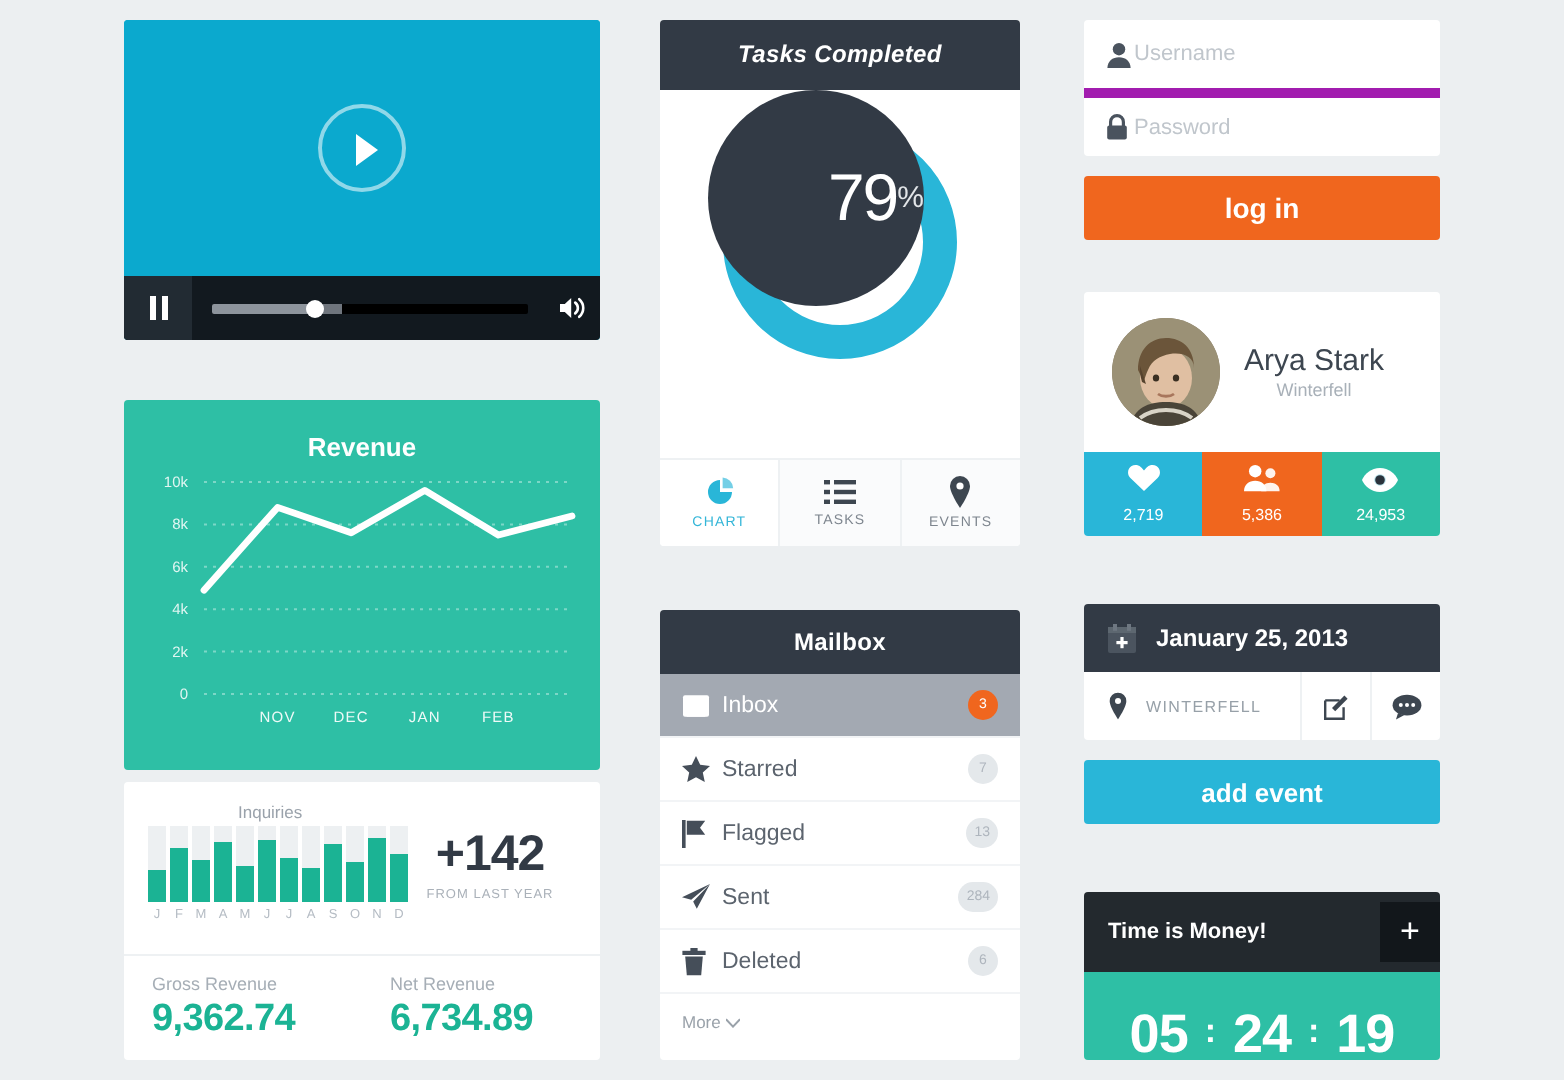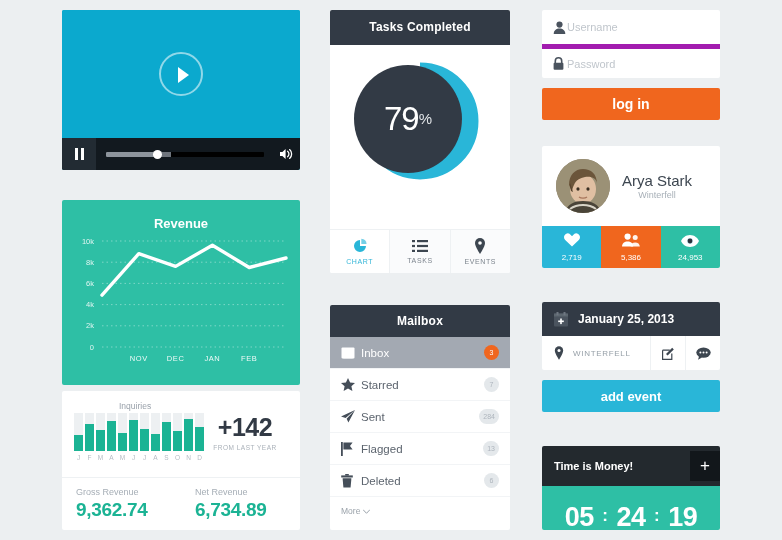--- a/index.html
+++ b/index.html
@@ -63,25 +63,25 @@
   #delta-sub { color: #aab1b9; font-size: 6.5px; letter-spacing: .5px; margin-top: 2px; }
   #rev-split { position: absolute; left: 0; top: 86px; width: 100%; height: 53px;
     border-top: 1px solid #eef1f3; display: flex; }
   .rev-cell { flex: 1; padding: 9px 0 0 14px; }
   .rev-cell-label { color: #a6aeb6; font-size: 9px; }
   .rev-cell-value { color: #1bb394; font-size: 19px; font-weight: bold; margin-top: 2px; letter-spacing: -.3px; }
 
   
   #tasks-card { position: absolute; left: 330px; top: 10px; width: 180px; height: 263px;
     background: #fff; border-radius: 2px; overflow: hidden; }
-  #tasks-hdr { height: 35px; line-height: 35px; font-size: 12px; }
+  #tasks-hdr { height: 35px; line-height: 35px; font-size: 12px; font-style: italic; }
   #donut-wrap { position: relative; width: 180px; height: 184px; }
   #donut-ring { position: absolute; left: 31px; top: 17px; width: 118px; height: 118px; }
-  #donut-center { position: absolute; left: 24px; top: 20px; width: 108px; height: 108px;
-    border-radius: 50%; background: #323a45; display: flex; align-items: center; justify-content: center; }
+  #donut-center { position: absolute; left: 24px; top: 0; width: 108px; height: 108px;
+    border-radius: 50%; background: #323a45; display: flex; align-items: center; justify-content: flex-end; }
   #donut-pct { color: #fff; font-size: 33px; font-weight: normal; letter-spacing: -1px; }
   #donut-pct-sign { color: #e2e5e8; font-size: 15px; vertical-align: super; }
   #tasks-tabs { display: flex; height: 44px; border-top: 1px solid #eef1f3; }
   .tab { flex: 1; display: flex; flex-direction: column; align-items: center; justify-content: center;
     gap: 4px; border-left: 1px solid #eef1f3; }
   .tab:first-child { border-left: none; }
   .tab.active { background: #fff; }
   .tab:not(.active) { background: #fafbfc; }
   .tab-label { font-size: 7px; letter-spacing: .6px; color: #7d858e; }
   .tab.active .tab-label { color: #34b6d8; }
@@ -357,36 +357,36 @@
           <span class="mail-icon">
             <svg width="14" height="13" viewBox="0 0 14 13">
               <path d="M7 0l2.1 4.4 4.9.6-3.6 3.3 1 4.7L7 10.6 2.6 13l1-4.7L0 5l4.9-.6z" fill="currentColor"></path>
             </svg>
           </span>
           <span class="mail-name">Starred</span>
           <span class="badge">7</span>
         </div>
         <div class="mail-row">
           <span class="mail-icon">
-            <svg width="14" height="13" viewBox="0 0 14 13">
-              <path d="M14 0 0 6.6l4.6 1.3L14 0zM5.6 8.7 14 0 7.4 12.4 6 9.6z" fill="currentColor"></path>
-            </svg>
-          </span>
-          <span class="mail-name">Sent</span>
-          <span class="badge">284</span>
-        </div>
-        <div class="mail-row">
-          <span class="mail-icon">
             <svg width="12" height="14" viewBox="0 0 12 14">
               <rect x="0" y="0" width="1.8" height="14" fill="currentColor"></rect>
               <path d="M2.4 0.4h9.2L9 3.9l2.6 3.5H2.4z" fill="currentColor"></path>
             </svg>
           </span>
           <span class="mail-name">Flagged</span>
           <span class="badge">13</span>
+        </div>
+        <div class="mail-row">
+          <span class="mail-icon">
+            <svg width="14" height="13" viewBox="0 0 14 13">
+              <path d="M14 0 0 6.6l4.6 1.3L14 0zM5.6 8.7 14 0 7.4 12.4 6 9.6z" fill="currentColor"></path>
+            </svg>
+          </span>
+          <span class="mail-name">Sent</span>
+          <span class="badge">284</span>
         </div>
         <div class="mail-row">
           <span class="mail-icon">
             <svg width="12" height="14" viewBox="0 0 12 14">
               <rect x="0.2" y="1.4" width="11.6" height="2.1" fill="currentColor"></rect>
               <rect x="4.2" y="0" width="3.6" height="1.6" fill="currentColor"></rect>
               <path d="M1.6 4.2h8.8l-.8 9.4H2.4z" fill="currentColor"></path>
             </svg>
           </span>
           <span class="mail-name">Deleted</span>

